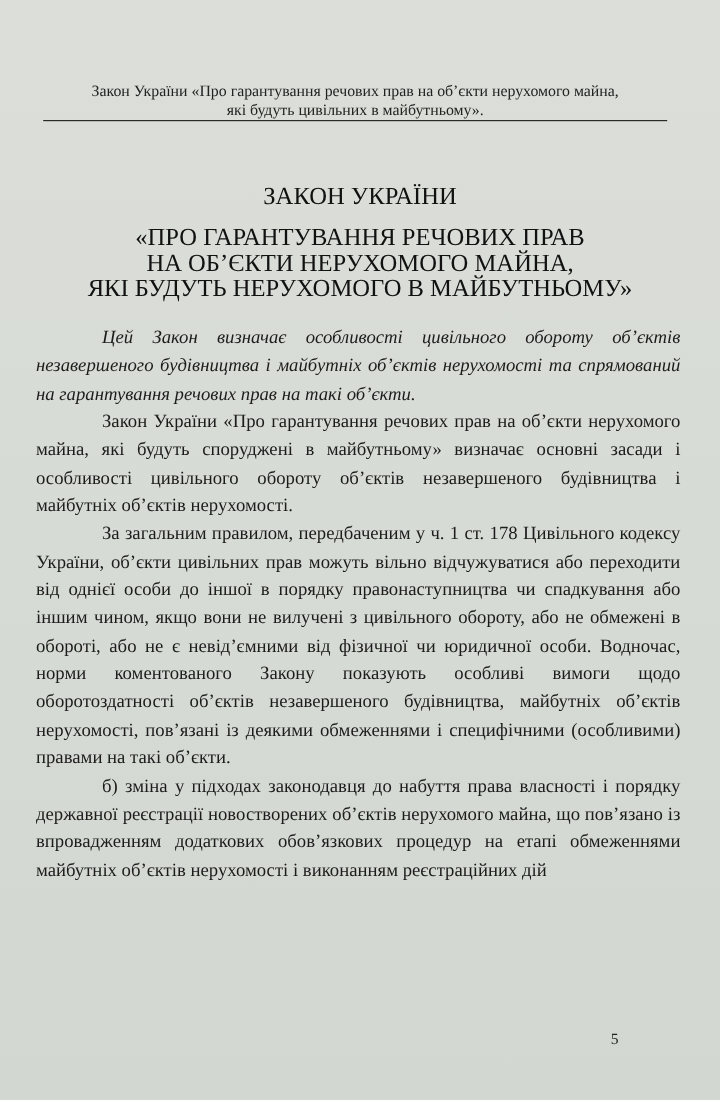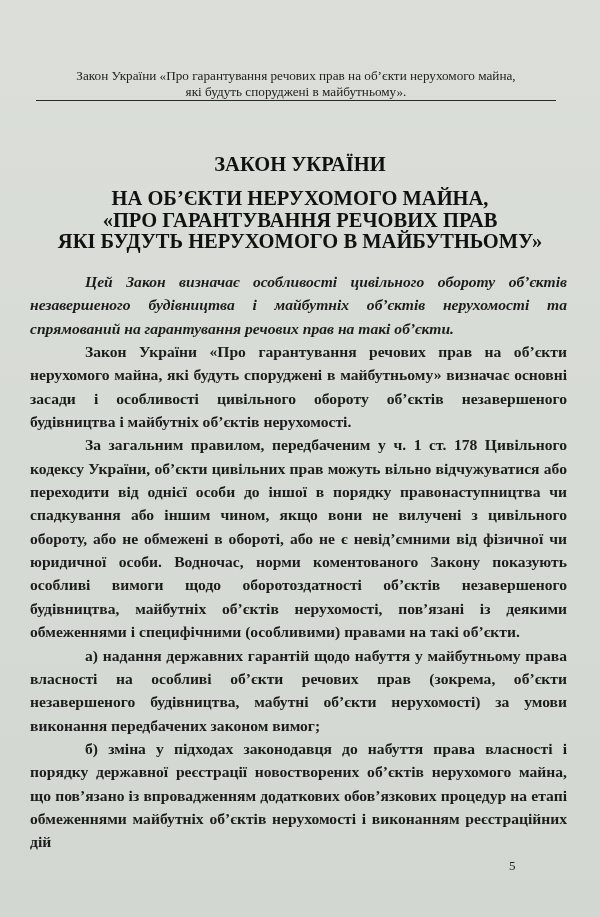--- a/index.html
+++ b/index.html
@@ -14,52 +14,51 @@
     .running-header {
       position:absolute; left:36px; top:68px; width:520px;
       text-align:center; font-size:13.2px; line-height:16px; color:#222;
     }
     .header-rule {
       position:absolute; left:36px; top:100px; width:520px; height:0;
       border-top:1.3px solid #2a2a2a;
     }
     .title-block {
       position:absolute; left:30px; top:152px; width:540px;
-      text-align:center; font-weight:bold; color:#111;
+      text-align:center; font-weight:normal; color:#111;
     }
     .title-block .t1 { font-size:20.5px; line-height:24px; margin-bottom:12px; }
     .title-block .t2 { font-size:20.5px; line-height:21.5px; }
     .body-text {
       position:absolute; left:30px; top:270px; width:537px;
       font-size:15.6px; line-height:23.35px; text-align:justify;
     }
-    .body-text p { margin:0; text-indent:55px;font-weight:bold; }
+    .body-text p { margin:0; text-indent:55px; }
     .body-text p.lead { font-style:italic; }
     .page-number {
       position:absolute; left:509px; top:858px;
       font-size:13px; color:#222;
     }
   </style>
 </head>
 <body>
 
 <div class="running-header">
   <div>Закон України «Про гарантування речових прав на об’єкти нерухомого майна,</div>
-  <div>які будуть споруджені в майбутньому».</div>
+  <div>які будуть цивільних в майбутньому».</div>
 </div>
 <div class="header-rule"></div>
 
 <div class="title-block">
   <div class="t1">ЗАКОН УКРАЇНИ</div>
+  <div class="t2">«ПРО ГАРАНТУВАННЯ РЕЧОВИХ ПРАВ</div>
   <div class="t2">НА ОБ’ЄКТИ НЕРУХОМОГО МАЙНА,</div>
-  <div class="t2">«ПРО ГАРАНТУВАННЯ РЕЧОВИХ ПРАВ</div>
   <div class="t2">ЯКІ БУДУТЬ НЕРУХОМОГО В МАЙБУТНЬОМУ»</div>
 </div>
 
 <div class="body-text">
   <p class="lead">Цей Закон визначає особливості цивільного обороту об’єктів незавершеного будівництва і майбутніх об’єктів нерухомості та спрямований на гарантування речових прав на такі об’єкти.</p>
   <p>Закон України «Про гарантування речових прав на об’єкти нерухомого майна, які будуть споруджені в майбутньому» визначає основні засади і особливості цивільного обороту об’єктів незавершеного будівництва і майбутніх об’єктів нерухомості.</p>
   <p>За загальним правилом, передбаченим у ч. 1 ст. 178 Цивільного кодексу України, об’єкти цивільних прав можуть вільно відчужуватися або переходити від однієї особи до іншої в порядку правонаступництва чи спадкування або іншим чином, якщо вони не вилучені з цивільного обороту, або не обмежені в обороті, або не є невід’ємними від фізичної чи юридичної особи. Водночас, норми коментованого Закону показують особливі вимоги щодо оборотоздатності об’єктів незавершеного будівництва, майбутніх об’єктів нерухомості, пов’язані із деякими обмеженнями і специфічними (особливими) правами на такі об’єкти.</p>
-  <p>а) надання державних гарантій щодо набуття у майбутньому права власності на особливі об’єкти речових прав (зокрема, об’єкти незавершеного будівництва, мабутні об’єкти нерухомості) за умови виконання передбачених законом вимог;</p>
   <p>б) зміна у підходах законодавця до набуття права власності і порядку державної реєстрації новостворених об’єктів нерухомого майна, що пов’язано із впровадженням додаткових обов’язкових процедур на етапі обмеженнями майбутніх об’єктів нерухомості і виконанням реєстраційних дій</p>
 </div>
 
 <div class="page-number">5</div>
 
 </body></html>

